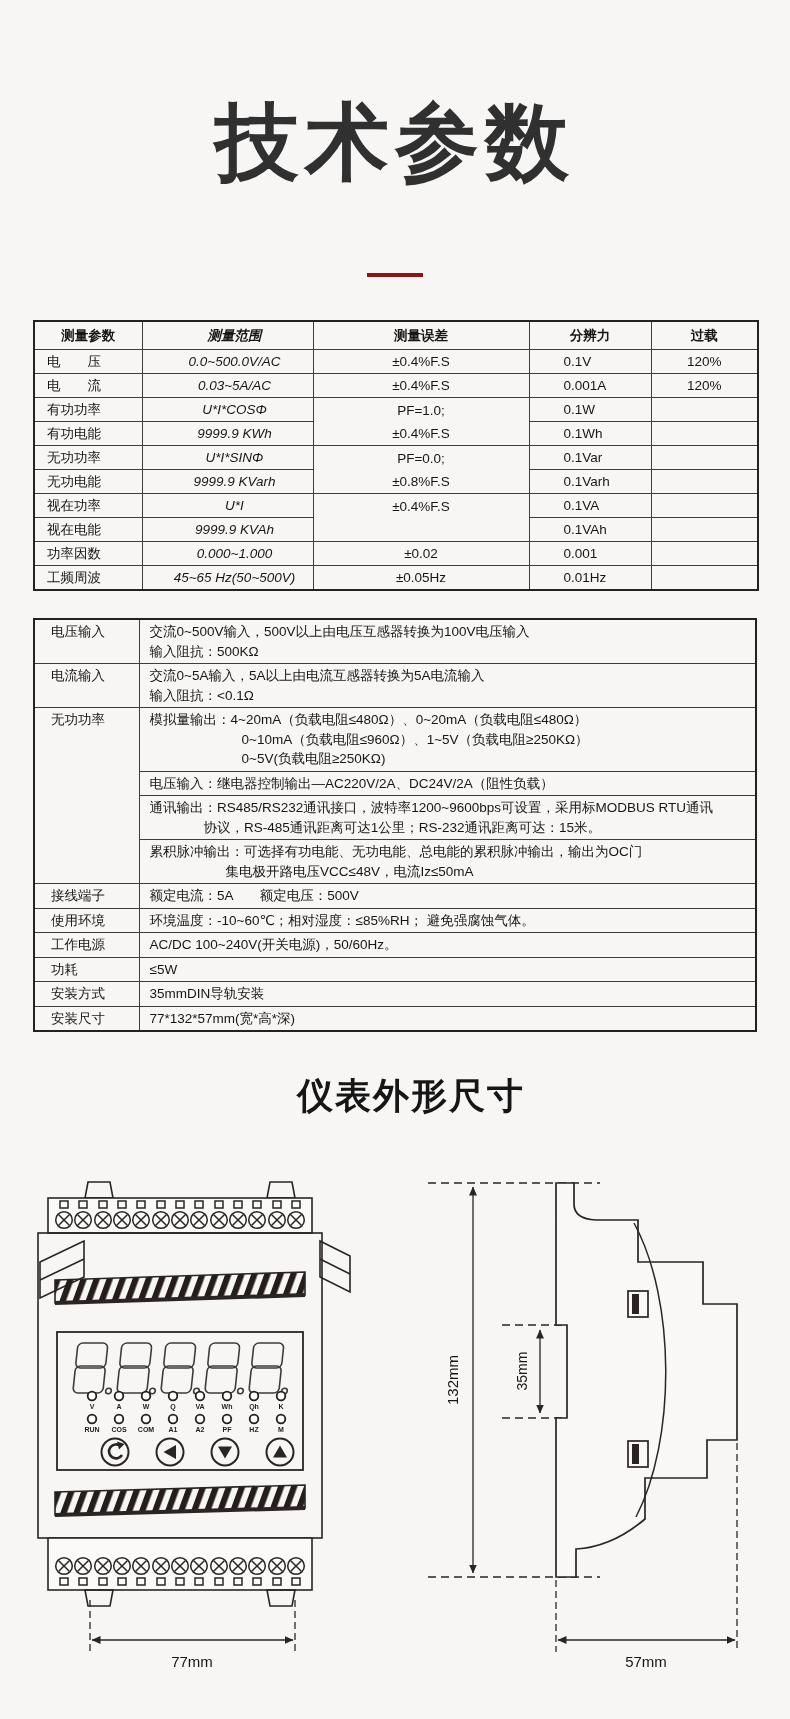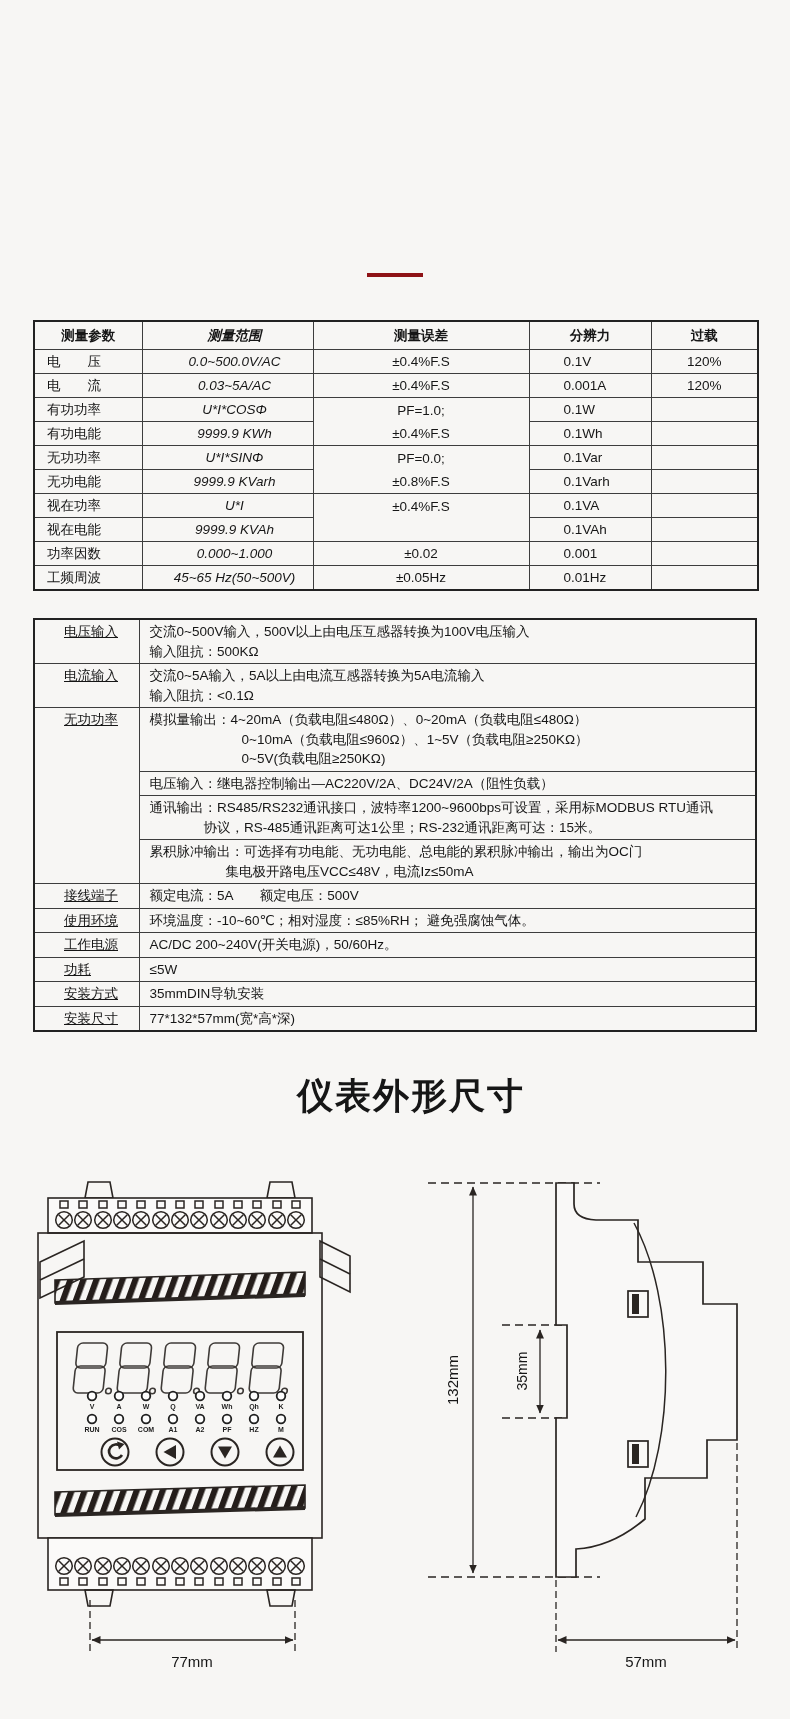--- a/index.html
+++ b/index.html
@@ -16,35 +16,36 @@
   .t1 td{height:23px;}
   .c1{width:108px}.c2{width:171px}.c3{width:216px}.c4{width:122px}.c5{width:107px}
   .al{text-align:center;padding-left:14px!important;font-style:italic;}
   .ac{text-align:center;}
   .pl12{text-align:left;padding-left:12px!important;}
   .res{text-align:left;padding-left:34px!important;}
   .mline{height:23px;line-height:23px;}
 
   .t2{position:absolute;top:618px;left:33px;width:724px;border:2px solid #222;}
   .t2 td{border:1px solid #3d3d3d;vertical-align:top;padding:2px 8px 2px 10px;line-height:19.5px;}
-  .t2 td.lbl{padding-left:29px;white-space:nowrap;text-decoration:underline;}
+  .t2 td.lbl{padding-left:16px;white-space:nowrap;}
   .t2c1{width:105px}
   .ind92{padding-left:92px;}
   .ind54{padding-left:54px;}
   .ind76{padding-left:76px;}
 
   .sec{position:absolute;top:1072px;left:16px;width:100%;text-align:center;margin:0;
        font-size:36px;font-weight:800;letter-spacing:2px;color:#161616;}
   svg.diagram{position:absolute;top:1085px;left:0;font-family:inherit;}
 </style>
 </head>
 <body>
 
 <div class="page">
 
+  <h1 class="title">技术参数</h1>
   <div class="divider"></div>
 
   <table class="t1">
     <colgroup>
         <col class="c1">
         <col class="c2">
         <col class="c3">
         <col class="c4">
         <col class="c5">
       </colgroup>
@@ -190,21 +191,21 @@
       </tr>
       <tr>
         <td class="lbl">使用环境</td>
         <td>
             <div>环境温度：-10~60℃；相对湿度：≤85%RH；  避免强腐蚀气体。</div>
           </td>
       </tr>
       <tr>
         <td class="lbl">工作电源</td>
         <td>
-            <div>AC/DC 200~240V(开关电源)，50/60Hz。</div>
+            <div>AC/DC 100~240V(开关电源)，50/60Hz。</div>
           </td>
       </tr>
       <tr>
         <td class="lbl">功耗</td>
         <td>
             <div>≤5W</div>
           </td>
       </tr>
       <tr>
         <td class="lbl">安装方式</td>

